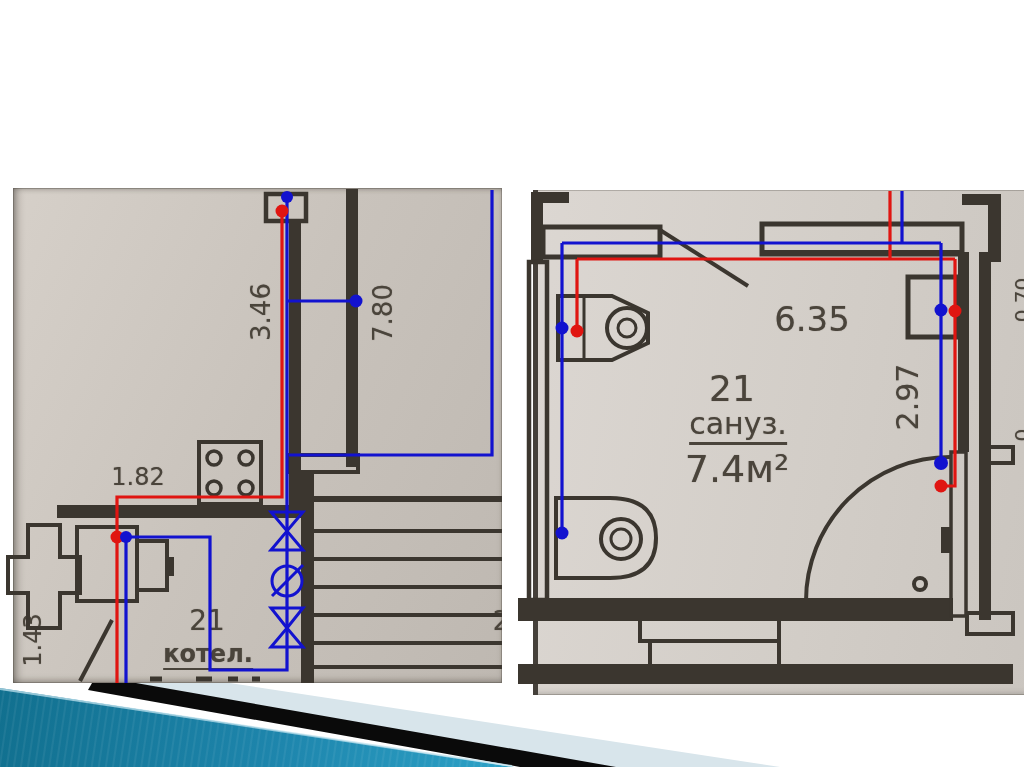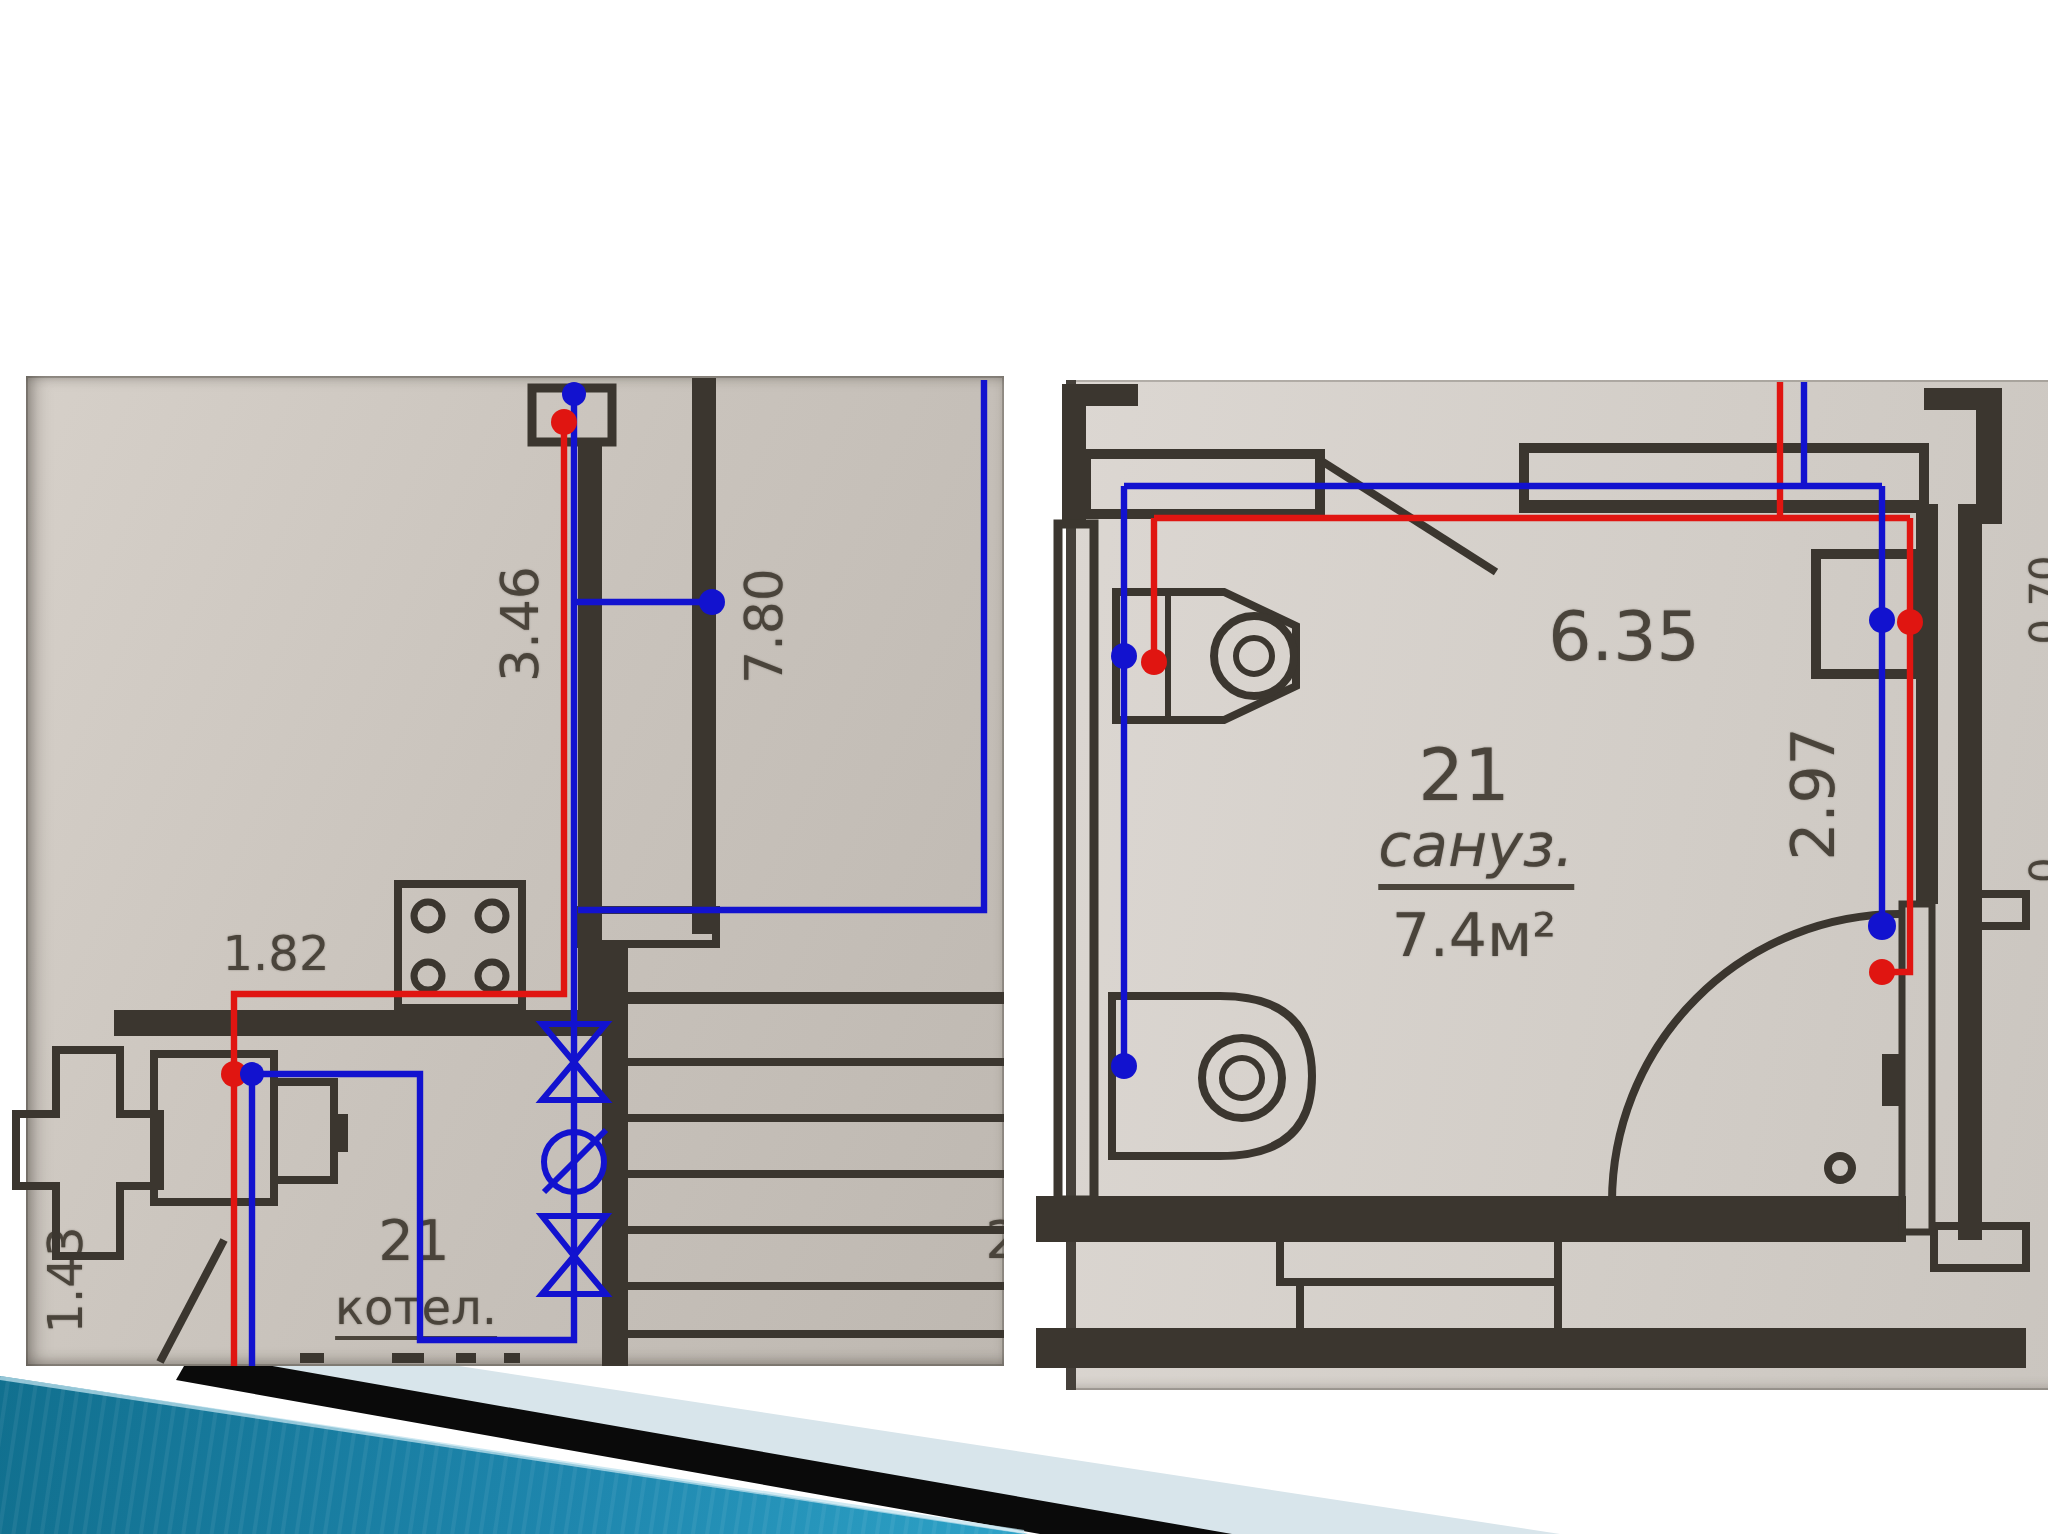--- a/index.html
+++ b/index.html
@@ -11,22 +11,22 @@
     background:linear-gradient(115deg,#d6d0c9 0%,#c9c3bc 48%,#beb8b1 100%);
     box-shadow:inset 0 0 0 1px rgba(59,54,47,.28), inset 6px 0 9px -3px rgba(59,54,47,.50),
                inset 0 -4px 7px -2px rgba(59,54,47,.35), inset 0 3px 5px -2px rgba(59,54,47,.25);}
   .photo-right{left:533px;top:190px;width:538px;height:505px;
     background:linear-gradient(100deg,#dcd7d2 0%,#d2cdc7 55%,#c9c4be 100%);
     box-shadow:inset 5px 0 0 0 #45403a, inset 0 0 0 1px rgba(59,54,47,.25),
                inset 0 -3px 6px -2px rgba(59,54,47,.30);}
   .lbl{position:absolute;color:#4a443b;white-space:nowrap;line-height:1;
        transform:translate(-50%,-50%);text-shadow:0 0 1px rgba(74,68,59,.55);}
   .lbl.rot{transform:translate(-50%,-50%) rotate(-90deg);}
-  .u{border-bottom:3px solid #4a443b;padding-bottom:3px;font-style:italic;}
-  .u2{border-bottom:2.5px solid #4a443b;padding-bottom:2px;}
+  .u{border-bottom:3px solid #4a443b;padding-bottom:3px;}
+  .u2{border-bottom:2.5px solid #4a443b;padding-bottom:2px;font-weight:bold;}
 </style>
 </head>
 <body>
 
 <div class="slide">
 
   <svg width="1024" height="767" viewBox="0 0 1024 767">
     <defs>
       <linearGradient id="tealGrad" gradientUnits="userSpaceOnUse" x1="0" y1="690" x2="520" y2="767">
         <stop offset="0" stop-color="#11708f"></stop>
@@ -51,21 +51,21 @@
     <div class="lbl rot" style="left:20px;top:452px;font-size:24px;">1.43</div>
     <div class="lbl" style="left:194px;top:433px;font-size:28px;">21</div>
     <div class="lbl u2" style="left:195px;top:468px;font-size:24px;">котел.</div>
     <div class="lbl" style="left:488px;top:433px;font-size:26px;">2</div>
   </div>
 
   <div class="photo photo-right">
     <div class="lbl" style="left:279px;top:129px;font-size:34px;">6.35</div>
     <div class="lbl" style="left:199px;top:199px;font-size:36px;">21</div>
     <div class="lbl u" style="left:205px;top:237px;font-size:30px;">сануз.</div>
-    <div class="lbl" style="left:204px;top:279px;font-size:30px;">7.4м²</div>
+    <div class="lbl" style="left:204px;top:279px;font-size:38px;">7.4м²</div>
     <div class="lbl rot" style="left:375px;top:207px;font-size:30px;">2.97</div>
     <div class="lbl rot" style="left:489px;top:110px;font-size:20px;">0.70</div>
     <div class="lbl rot" style="left:489px;top:242px;font-size:20px;">0.</div>
   </div>
 
   <svg width="1024" height="767" viewBox="0 0 1024 767">
 
     <g stroke="#3b362f" fill="#3b362f">
       <rect x="266" y="194" width="40" height="27" fill="none" stroke-width="4.5"></rect>
       <rect x="289" y="221" width="12" height="291" stroke="none"></rect>

